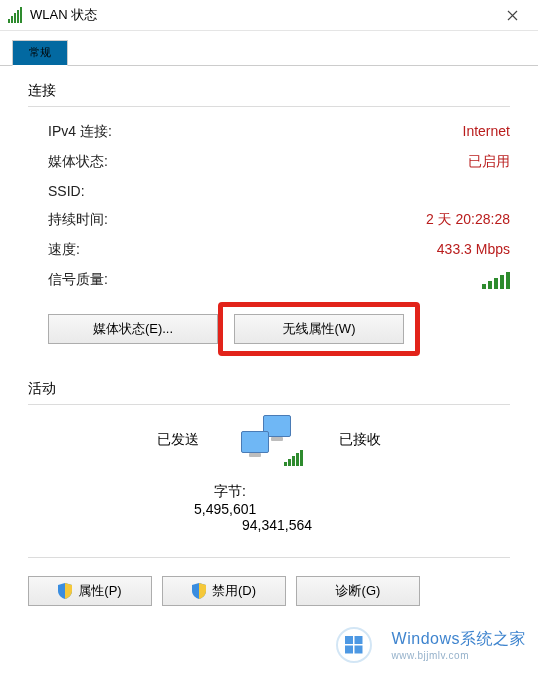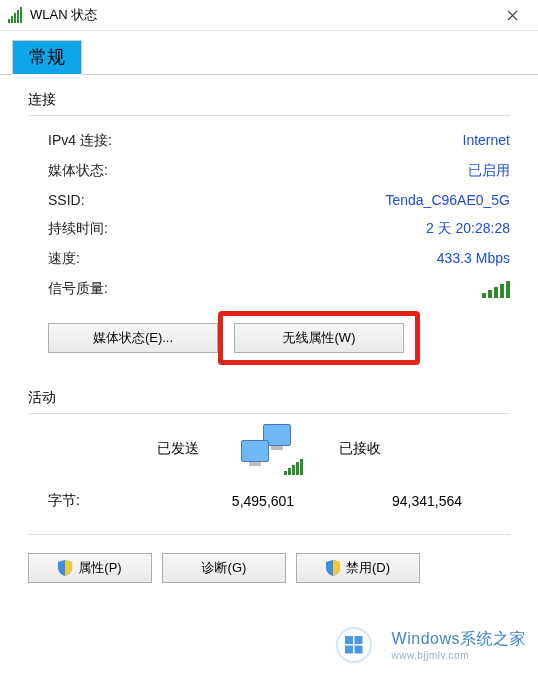--- a/index.html
+++ b/index.html
@@ -34,42 +34,42 @@
   }
   .tabs {
     display:flex;
     padding: 8px 12px 0 12px;
     border-bottom: 1px solid #ccc;
   }
   .tab {
     padding: 4px 16px 5px 16px;
     border: 1px solid #ccc;
     border-bottom: 1px solid #fff;
-    background:#0ea5e9;
+    background:#0369a1;
     position:relative;
     top:1px;
-    font-size:18px;
+    font-size:11px;
   }
   .panel {
     padding: 10px 28px 16px 28px;
   }
   .section-label {
     font-size:14px;
     margin-top:6px;
     margin-bottom:2px;
   }
   .hr { height:1px; background:#dcdcdc; margin: 6px 0 10px 0; }
   .row {
     display:flex;
     justify-content:space-between;
     padding: 6px 0 6px 20px;
     font-size:14px;
   }
   .row .k { color:#222; }
-  .row .v { color:#1d4ed8; }
+  .row .v { color:#b91c1c; }
   .sigbars {
     display:inline-flex; align-items:flex-end; gap:2px;
     height:18px;
   }
   .sigbars span { width:4px; background:#2e8b2e; }
   .btn {
     display:inline-flex; align-items:center; justify-content:center;
     border:1px solid #adadad;
     background: linear-gradient(#f7f7f7,#eaeaea);
     height:30px;
@@ -113,23 +113,24 @@
   .computers .m2 { left:2px; top:16px; }
   .computers .minibars {
     position:absolute; right:-4px; bottom:-1px;
     display:flex; align-items:flex-end; gap:1px;
   }
   .computers .minibars span { width:3px; background:#2e8b2e; }
   .bytes-row {
     display:flex; align-items:center;
     padding: 10px 0 18px 20px;
     font-size:14px;
+    flex-direction:column;
   }
   .bytes-row .k { width:130px; }
-  .bytes-row .v1 { width:170px; text-align:center; }
+  .bytes-row .v1 { width:170px; text-align:left; }
   .bytes-row .v2 { flex:1; text-align:center; padding-right:4px;}
   .bottom-btns {
     display:flex; gap:10px; margin-top:18px;
   }
   .bottom-btns .btn { width:124px; height:30px; gap:6px; }
   .shield {
     width:14px; height:16px; display:inline-block;
   }
   .watermark {
     position:absolute;
@@ -175,21 +176,20 @@
   <div class="row">
     <span class="k">IPv4 连接:</span>
     <span class="v">Internet</span>
   </div>
   <div class="row">
     <span class="k">媒体状态:</span>
     <span class="v">已启用</span>
   </div>
   <div class="row">
     <span class="k">SSID:</span>
-    <span class="v">Tenda_C96AE0_5G</span>
   </div>
   <div class="row">
     <span class="k">持续时间:</span>
     <span class="v">2 天 20:28:28</span>
   </div>
   <div class="row">
     <span class="k">速度:</span>
     <span class="v">433.3 Mbps</span>
   </div>
   <div class="row">
@@ -241,28 +241,28 @@
 
   <div class="bottom-btns">
     <button class="btn">
       <svg class="shield" viewBox="0 0 14 16">
           <path d="M7 0 L14 2 V8 C14 12 10.5 15 7 16 C3.5 15 0 12 0 8 V2 Z" fill="#3a8de0"></path>
           <path d="M7 0 L14 2 V8 C14 12 10.5 15 7 16 Z" fill="#f5c83a"></path>
         </svg>
       <span>属性(P)</span>
     </button>
     <button class="btn">
-      <span>诊断(G)</span>
-    </button>
-    <button class="btn">
       <svg class="shield" viewBox="0 0 14 16">
           <path d="M7 0 L14 2 V8 C14 12 10.5 15 7 16 C3.5 15 0 12 0 8 V2 Z" fill="#3a8de0"></path>
           <path d="M7 0 L14 2 V8 C14 12 10.5 15 7 16 Z" fill="#f5c83a"></path>
         </svg>
       <span>禁用(D)</span>
+    </button>
+    <button class="btn">
+      <span>诊断(G)</span>
     </button>
   </div>
 
 </div>
 
 <div class="watermark">
   <svg class="logo" viewBox="0 0 36 36">
     <circle cx="18" cy="18" r="17" fill="none" stroke="#cfe4f5" stroke-width="2"></circle>
     <rect x="9" y="9" width="8" height="8" fill="#3a8de0"></rect>
     <rect x="18.5" y="9" width="8" height="8" fill="#3a8de0"></rect>

